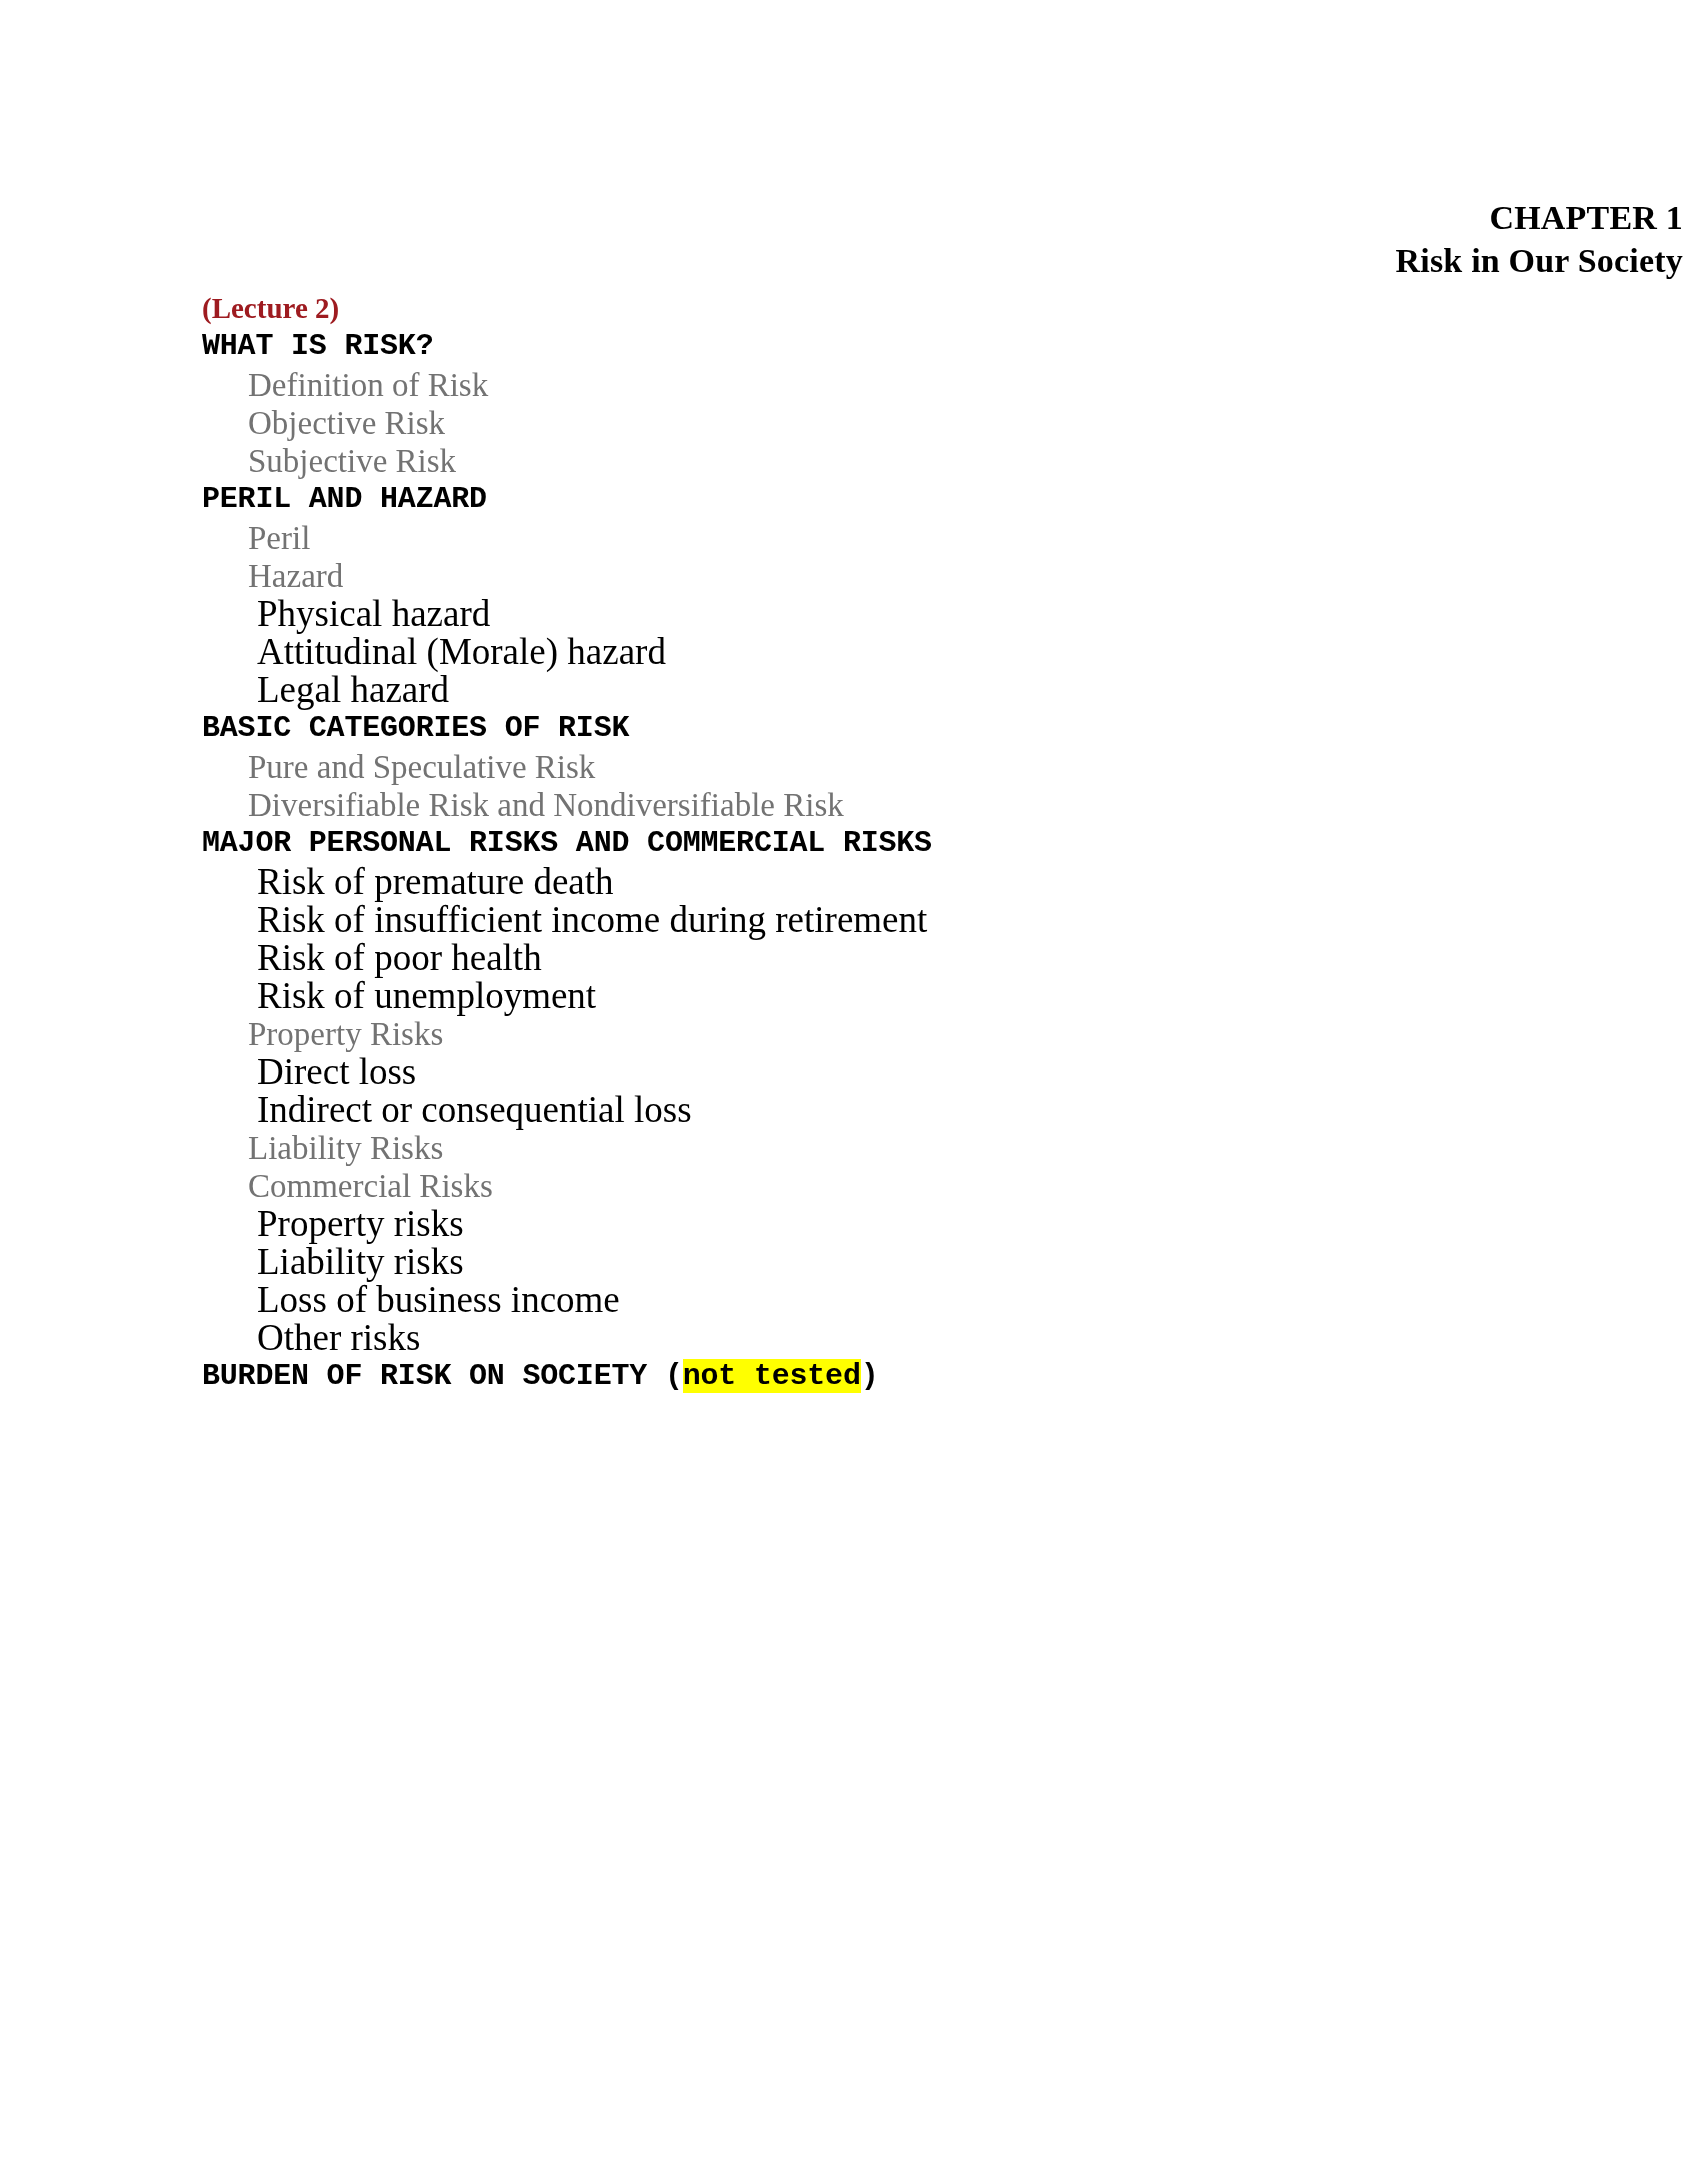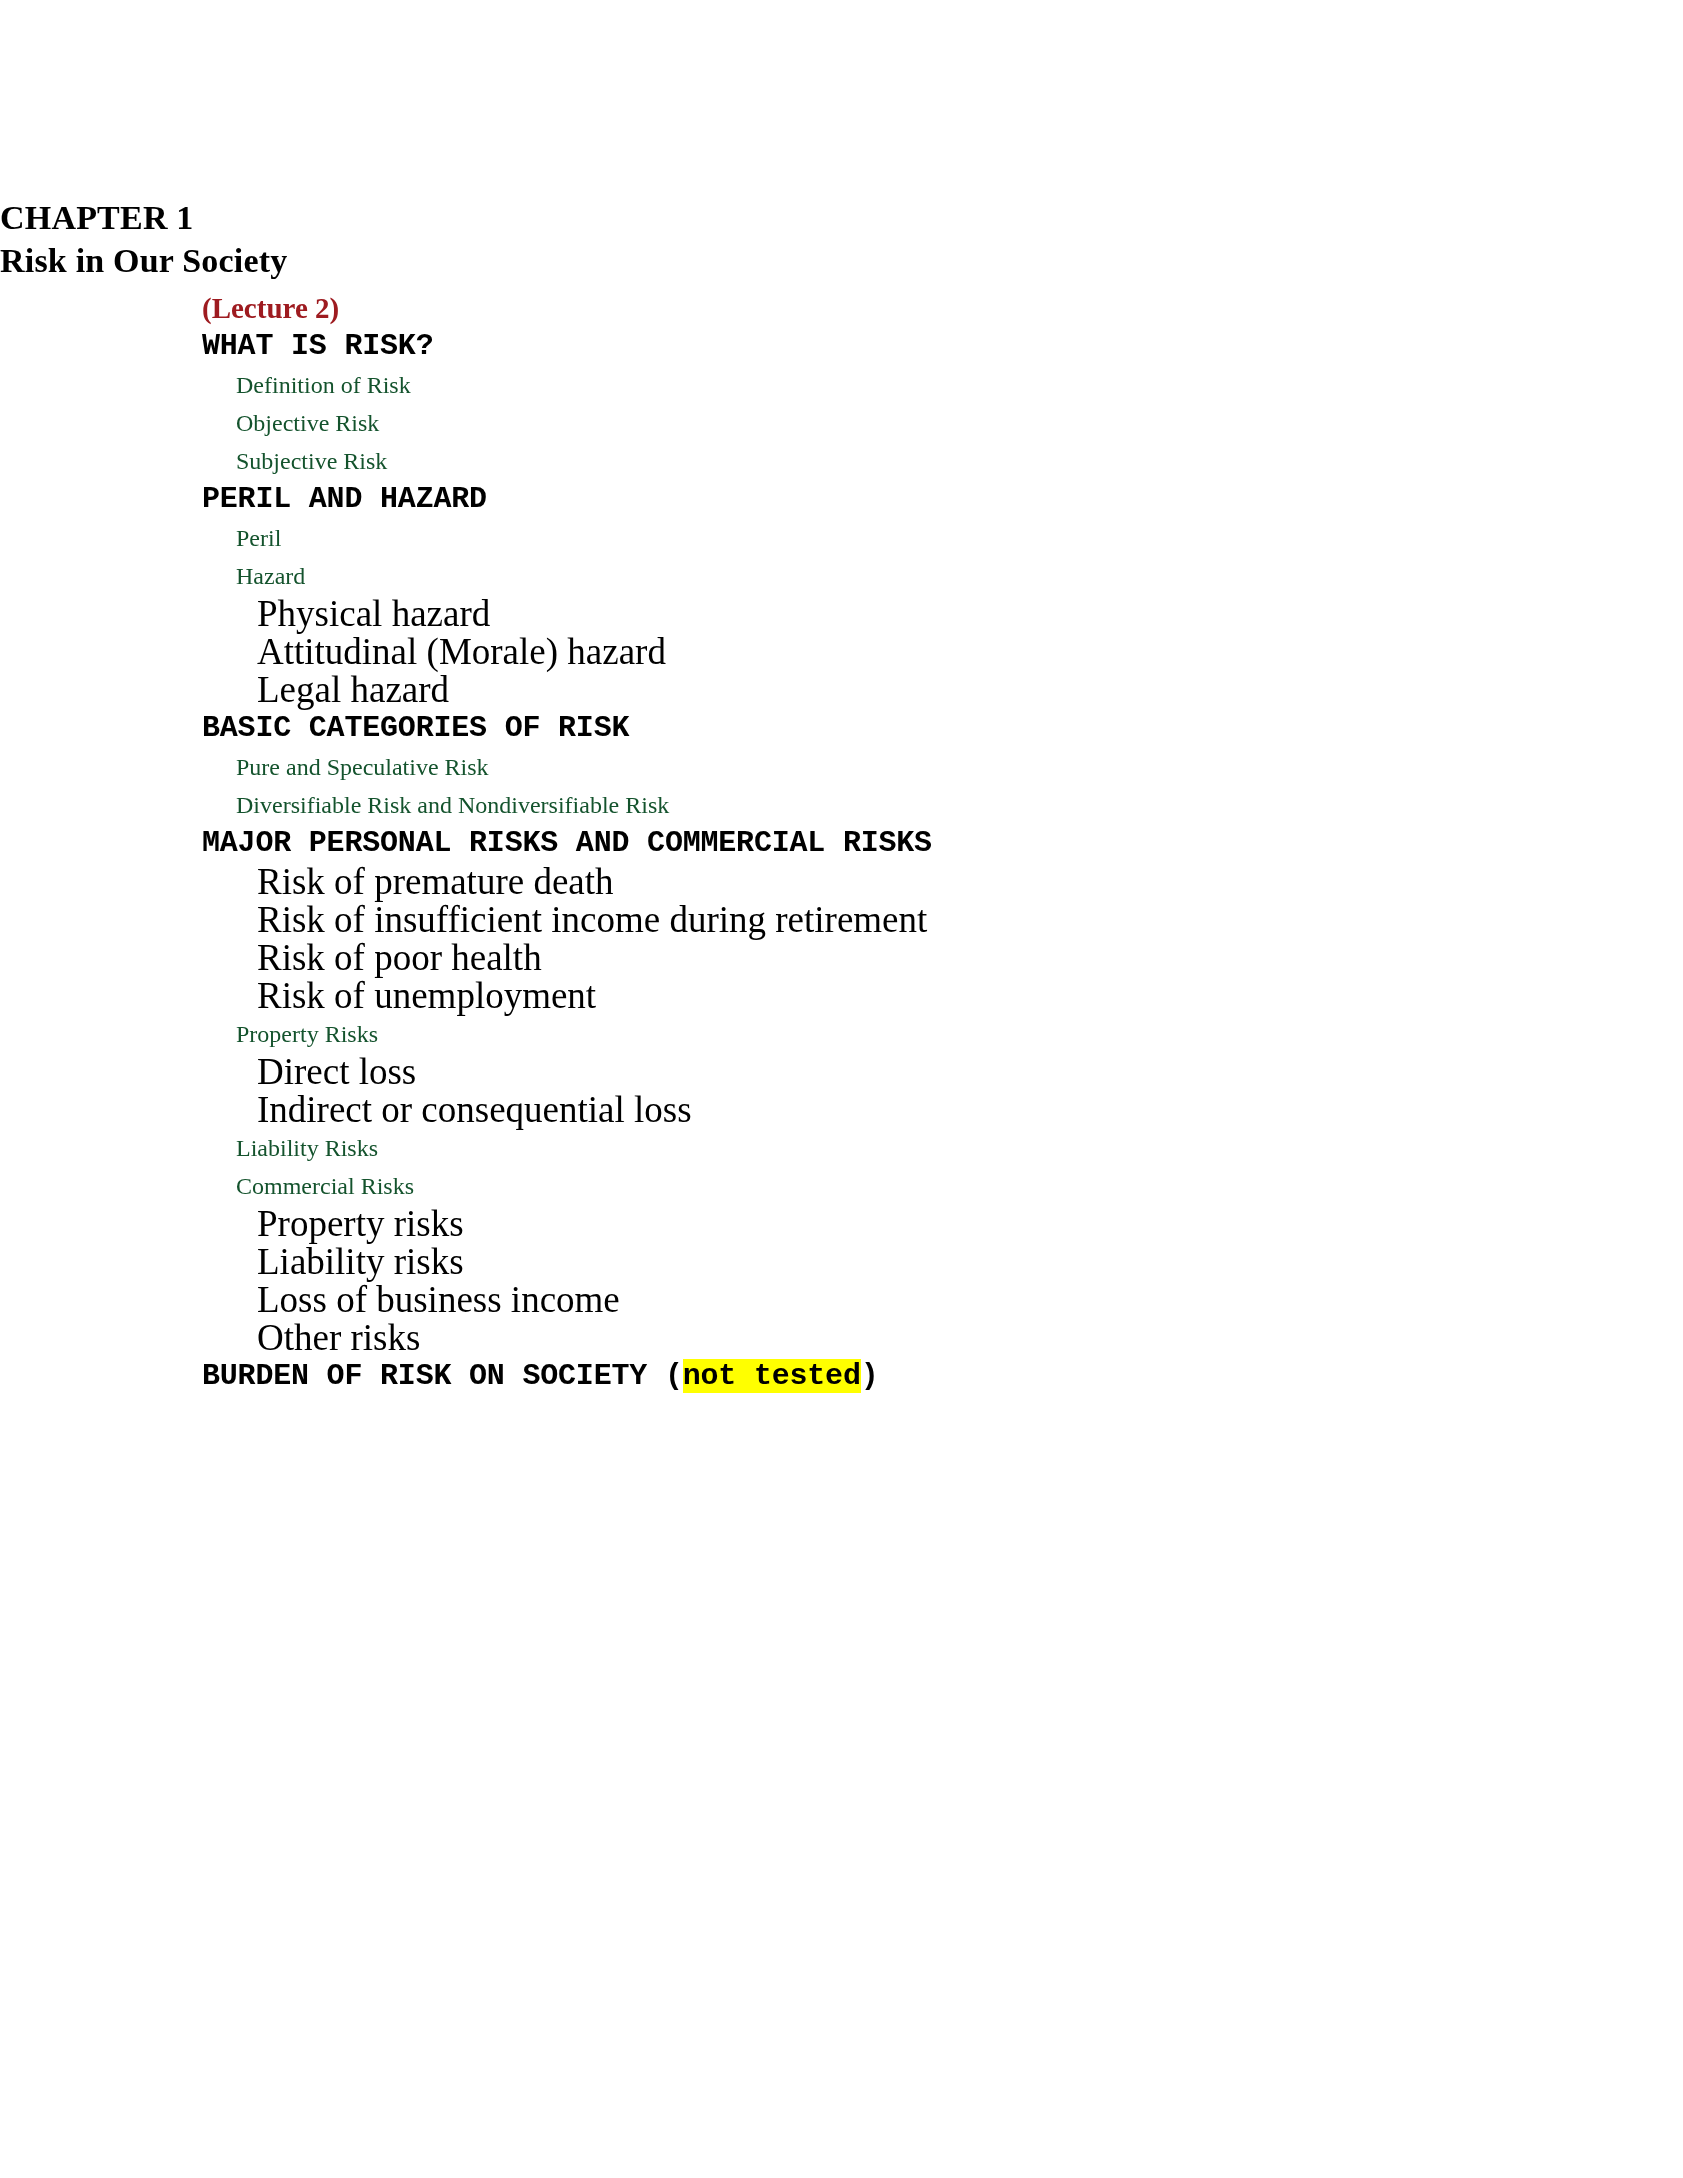--- a/index.html
+++ b/index.html
@@ -18,21 +18,21 @@
     color: #000000;
     -webkit-font-smoothing: antialiased;
   }
 
   
   .title-block {
     position: absolute;
     left: 0;
     top: 196px;
     width: 1683px;
-    text-align: left;
+    text-align: right;
   }
   .doc-title-line {
     font-family: "Liberation Serif", "DejaVu Serif", serif;
     font-weight: bold;
     font-size: 34px;
     line-height: 43px;
     letter-spacing: 0.2px;
     color: #000000;
   }
 
@@ -60,24 +60,24 @@
     line-height: 39px;
     letter-spacing: -0.2px;
     color: #000000;
     margin-left: 0;
     white-space: nowrap;
   }
 
   .lvl2 {
     font-family: "Liberation Serif", "DejaVu Serif", serif;
     font-weight: normal;
-    font-size: 24px;
+    font-size: 33px;
     line-height: 38px;
-    color: #14532d;
-    margin-left: 34px;
+    color: #737373;
+    margin-left: 46px;
     white-space: nowrap;
   }
 
   .lvl3 {
     font-family: "Liberation Serif", "DejaVu Serif", serif;
     font-weight: normal;
     font-size: 37px;
     line-height: 38px;
     color: #000000;
     margin-left: 55px;

